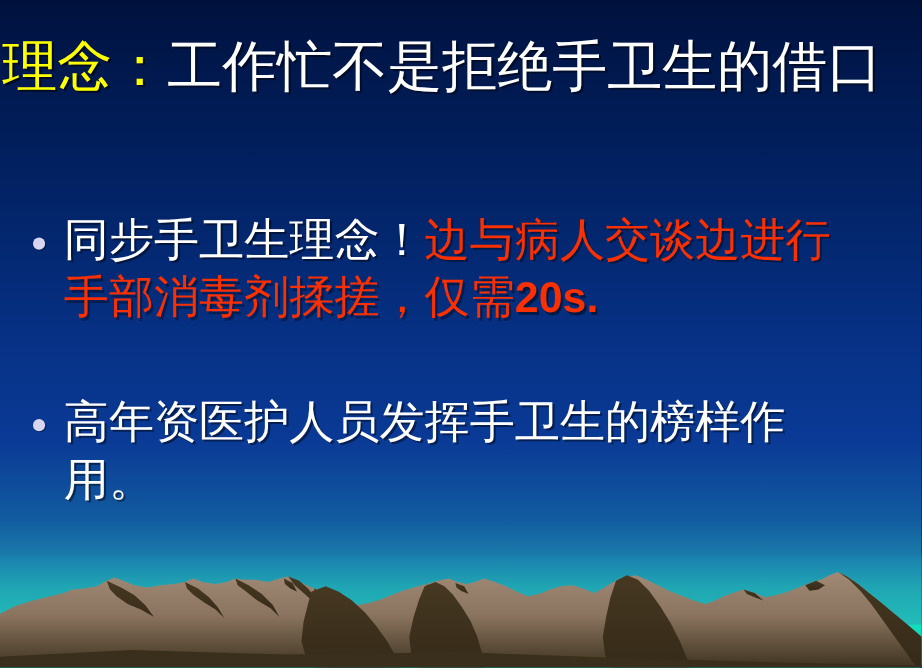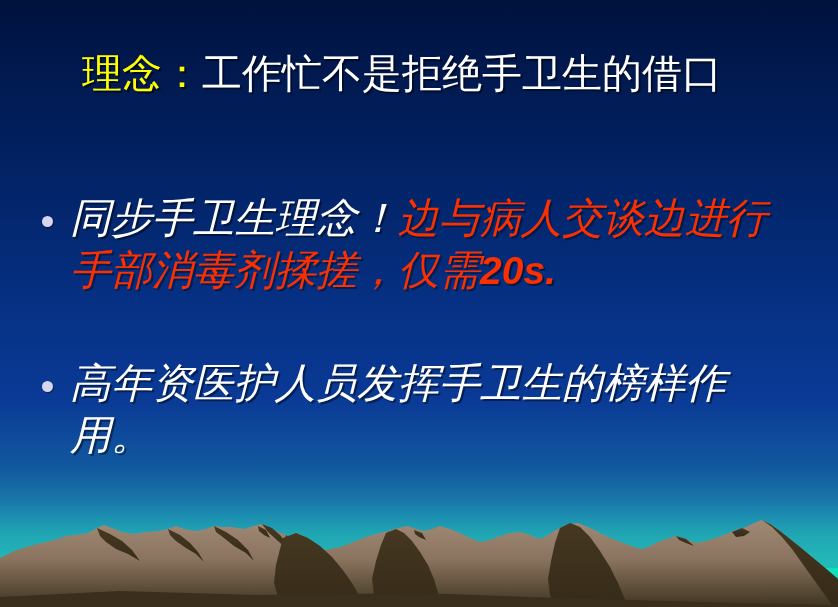--- a/index.html
+++ b/index.html
@@ -55,43 +55,42 @@
     top: 505px;
     width: 838px;
     height: 102px;
   }
   .mountains svg { display: block; }
 
   
   .title {
     position: absolute;
     left: 0;
-    top: 52px;
+    top: 32px;
     width: 804px;
     text-align: center;
-    font-size: 40px;
+    font-size: 50px;
     line-height: 1.12;
     white-space: nowrap;
     letter-spacing: 0px;
   }
   .title .kw {
     color: #ffff00;
     text-shadow: 2px 2px 0 rgba(0,0,0,0.55);
   }
   .title .rest {
     color: #ffffff;
     text-shadow: 2px 2px 0 rgba(0,0,0,0.45);
   }
 
   .body-block {
     position: absolute;
-    left: 36px;
+    left: 24px;
     top: 192px;
     width: 770px;
-    font-style: italic;
   }
   .bullet-row {
     position: relative;
     display: block;
     padding-left: 34px;
     margin-bottom: 60px;
   }
   .bullet-row:last-child { margin-bottom: 8px; }
   .bullet-dot {
     position: absolute;

